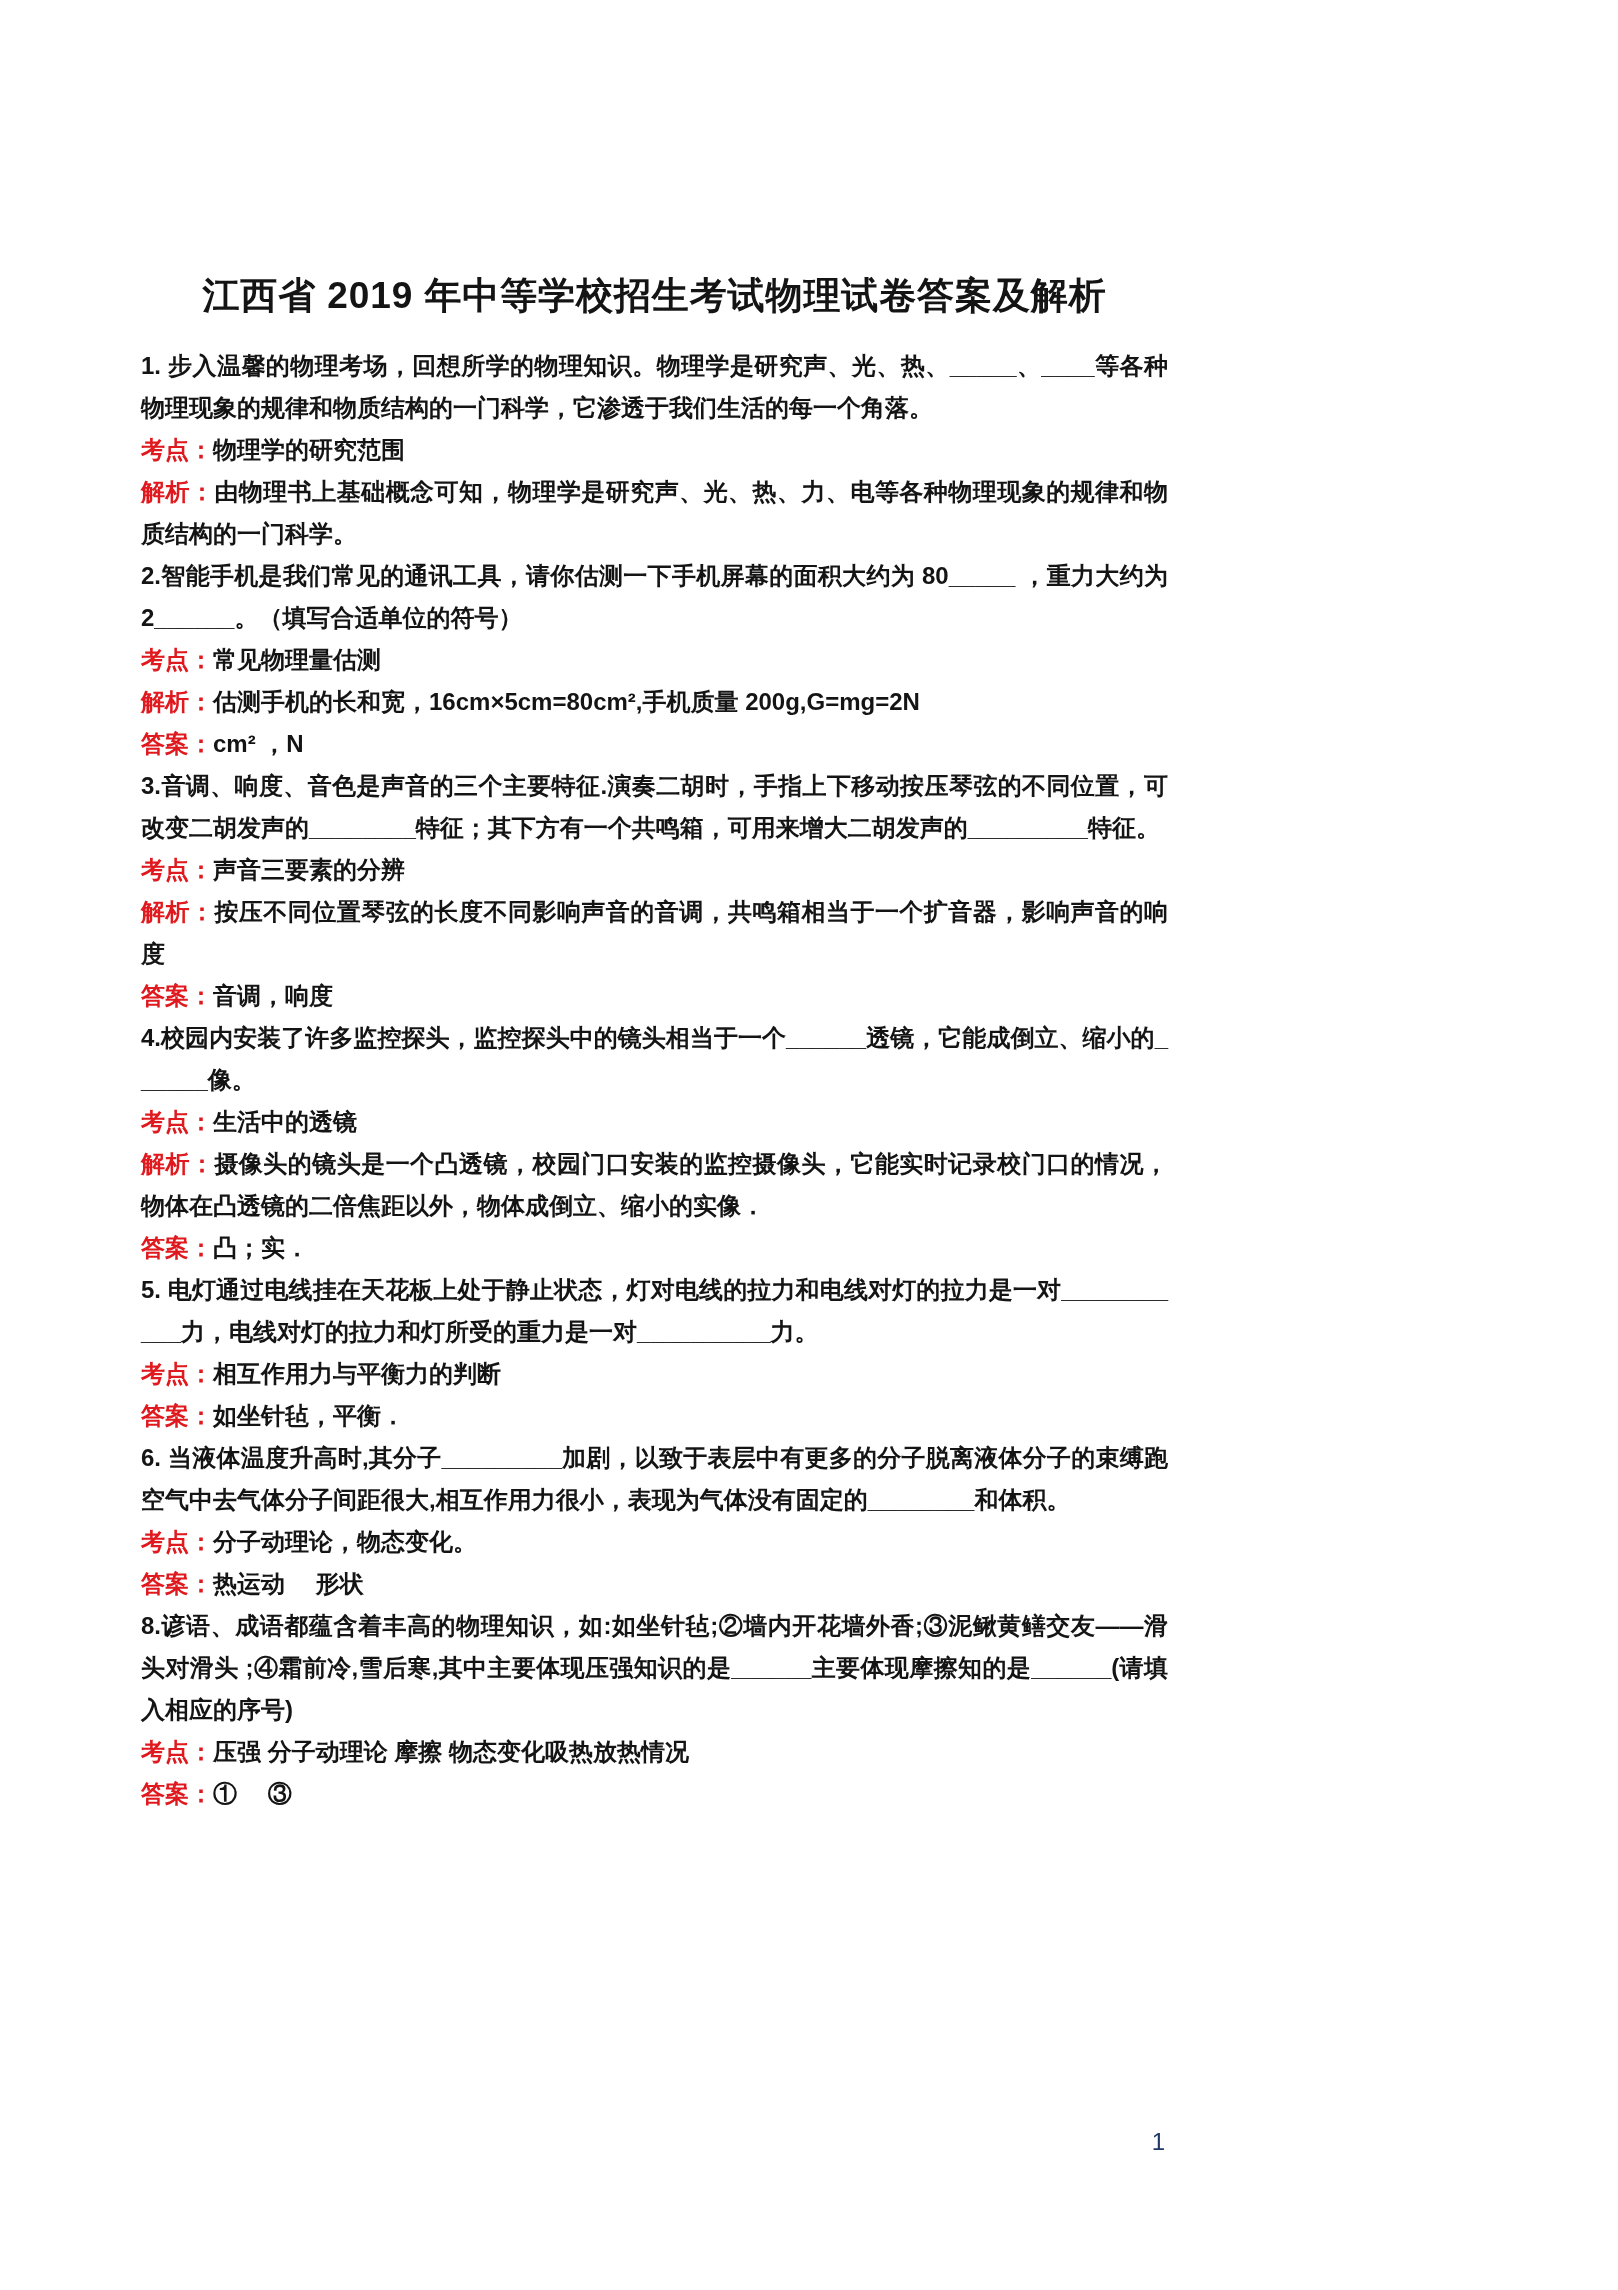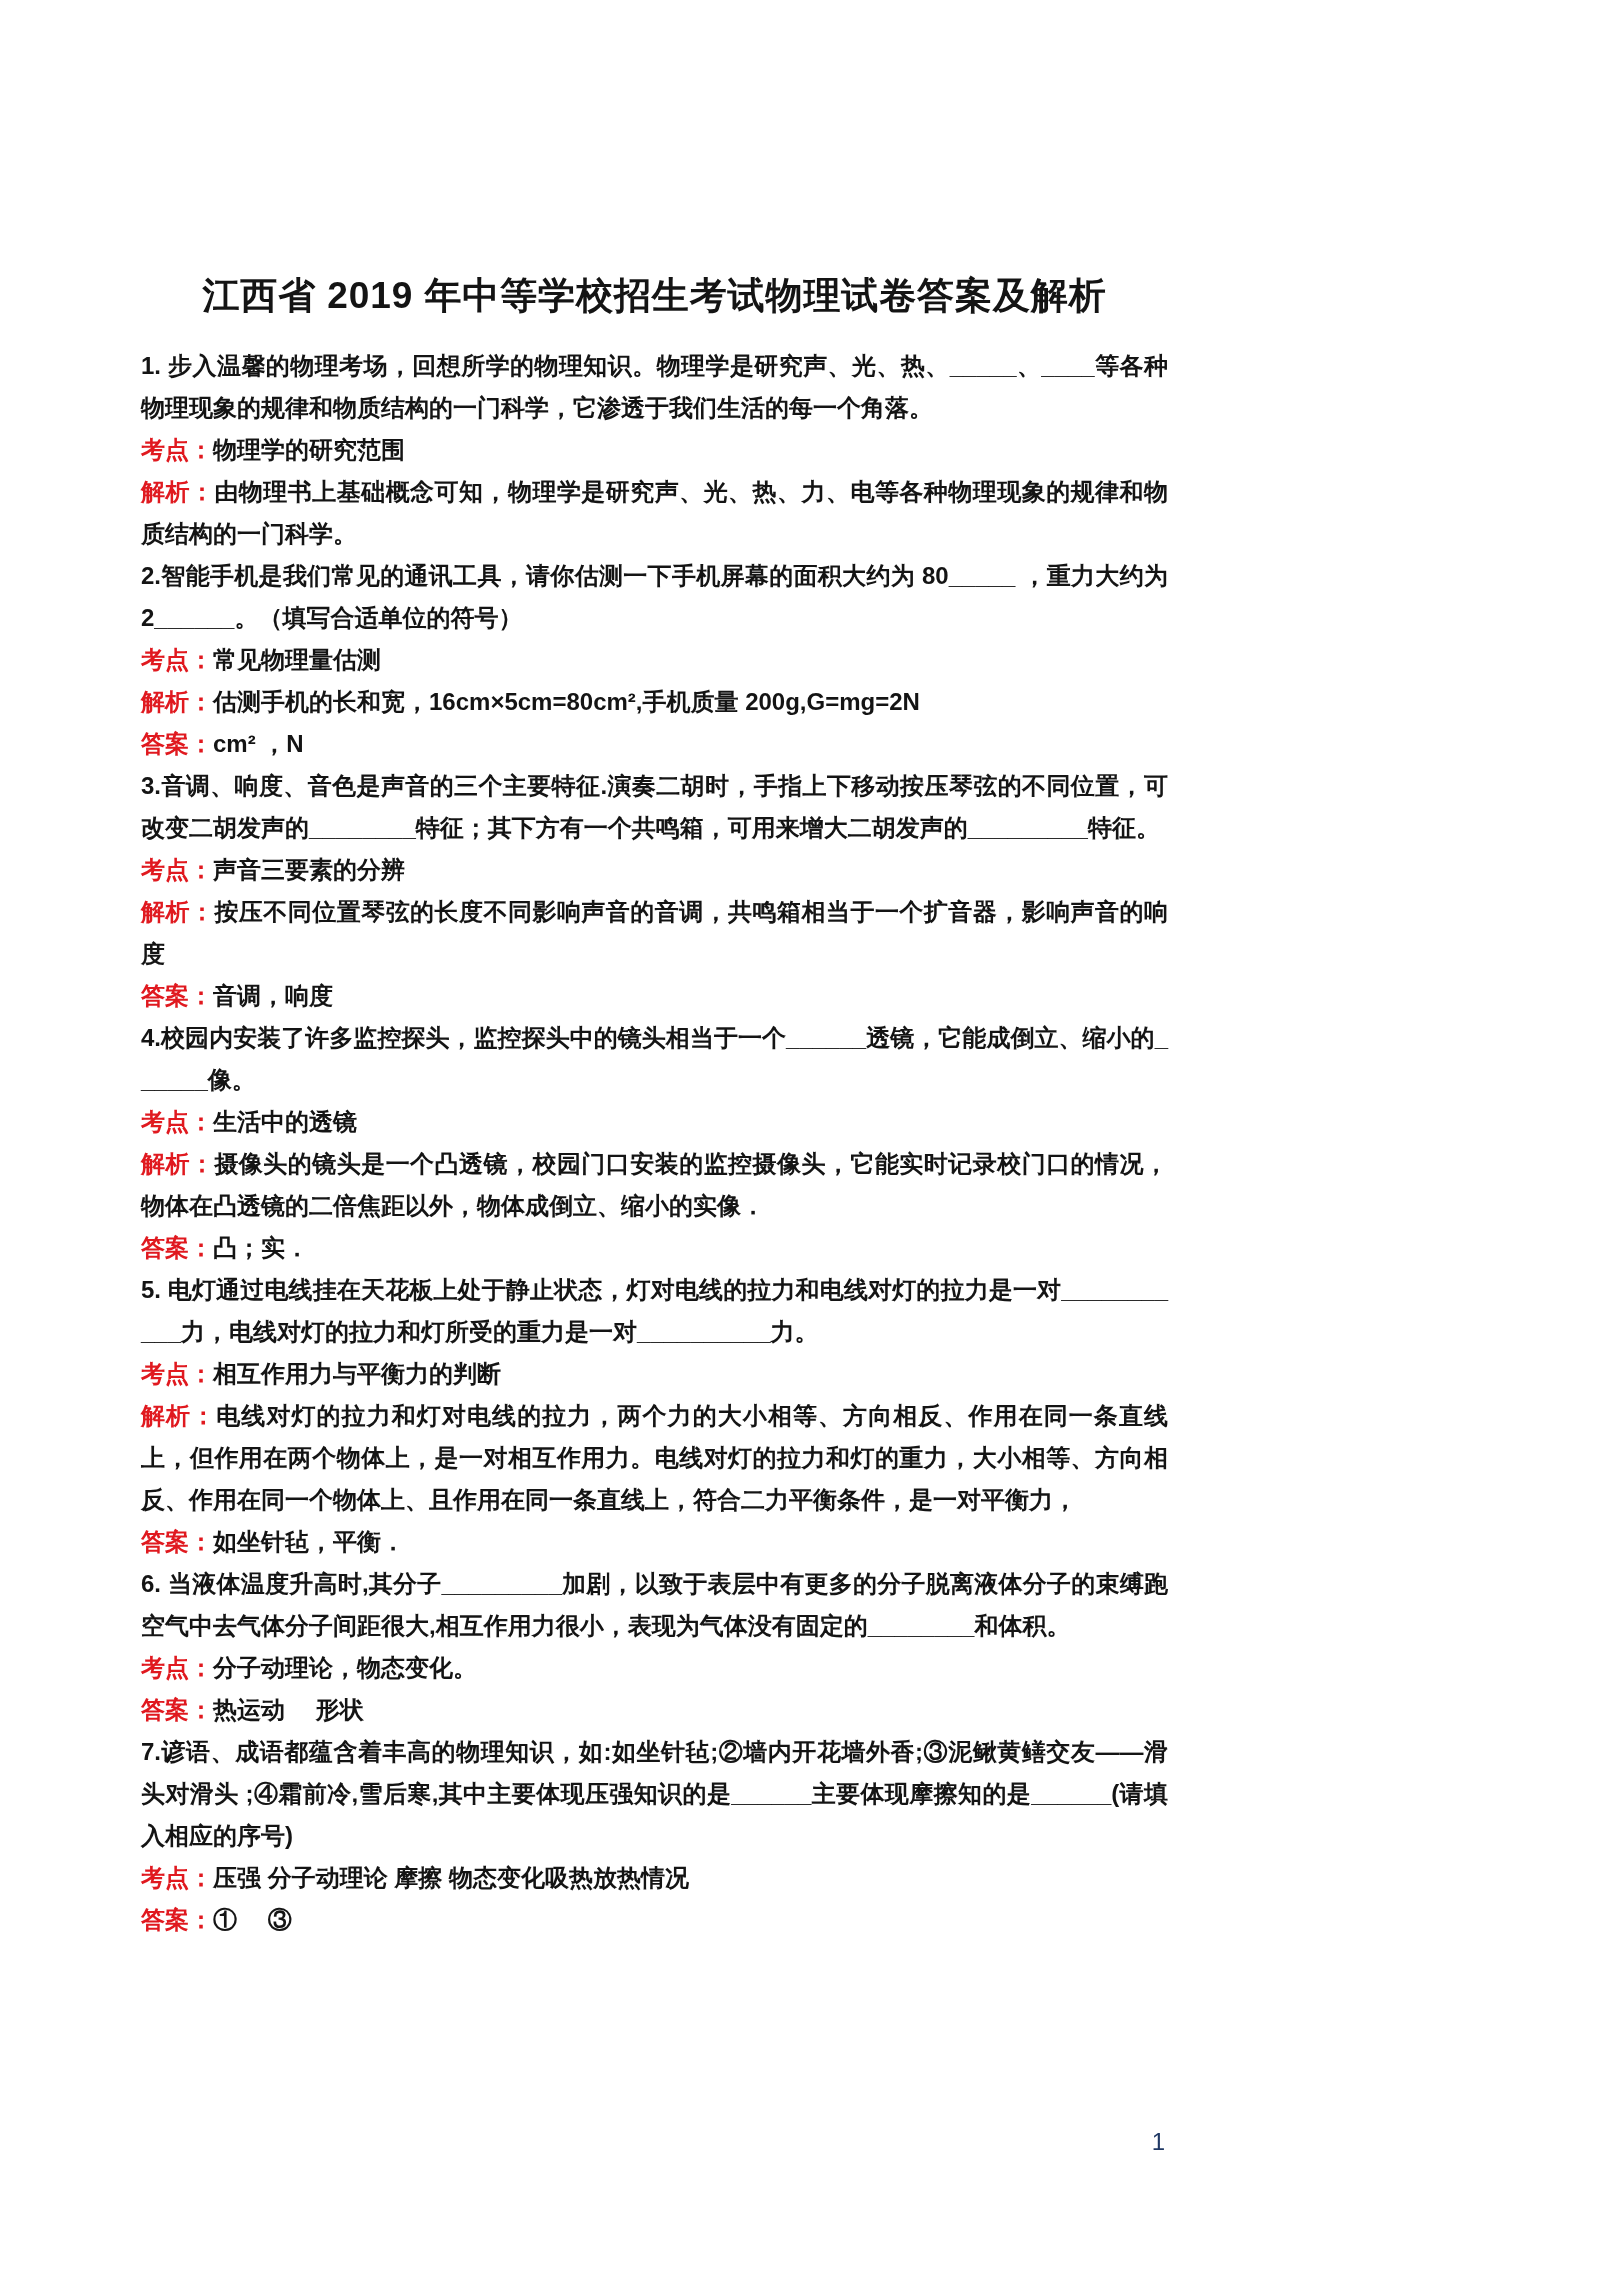--- a/index.html
+++ b/index.html
@@ -86,31 +86,30 @@
   <div class="question">
     <p class="q-text">4.校园内安装了许多监控探头，监控探头中的镜头相当于一个______透镜，它能成倒立、缩小的______像。</p>
     <p class="meta-line"><span class="label">考点：</span><span class="value">生活中的透镜</span></p>
     <p class="meta-line"><span class="label">解析：</span><span class="value">摄像头的镜头是一个凸透镜，校园门口安装的监控摄像头，它能实时记录校门口的情况，物体在凸透镜的二倍焦距以外，物体成倒立、缩小的实像．</span></p>
     <p class="meta-line"><span class="label">答案：</span><span class="value">凸；实．</span></p>
   </div>
 
   <div class="question">
     <p class="q-text">5. 电灯通过电线挂在天花板上处于静止状态，灯对电线的拉力和电线对灯的拉力是一对___________力，电线对灯的拉力和灯所受的重力是一对__________力。</p>
     <p class="meta-line"><span class="label">考点：</span><span class="value">相互作用力与平衡力的判断</span></p>
-    <p class="meta-line"><span class="label">解析：</span><span class="value">电线对灯的拉力和灯对电线的拉力，两个力的大小相等、方向相反、作用在同一条直线上，但作用在两个物体上，是一对相互作用力。电线对灯的拉力和灯的重力，大小相等、方向相反、作用在同一个物体上、且作用在同一条直线上，符合二力平衡条件，是一对平衡力，</span></p>
     <p class="meta-line"><span class="label">答案：</span><span class="value">如坐针毡，平衡．</span></p>
   </div>
 
   <div class="question">
     <p class="q-text">6. 当液体温度升高时,其分子_________加剧，以致于表层中有更多的分子脱离液体分子的束缚跑空气中去气体分子间距很大,相互作用力很小，表现为气体没有固定的________和体积。</p>
     <p class="meta-line"><span class="label">考点：</span><span class="value">分子动理论，物态变化。</span></p>
     <p class="meta-line"><span class="label">答案：</span><span class="value">热运动　 形状</span></p>
   </div>
 
   <div class="question">
-    <p class="q-text">7.谚语、成语都蕴含着丰高的物理知识，如:如坐针毡;②墙内开花墙外香;③泥鳅黄鳝交友——滑头对滑头 ;④霜前冷,雪后寒,其中主要体现压强知识的是______主要体现摩擦知的是______(请填入相应的序号)</p>
+    <p class="q-text">8.谚语、成语都蕴含着丰高的物理知识，如:如坐针毡;②墙内开花墙外香;③泥鳅黄鳝交友——滑头对滑头 ;④霜前冷,雪后寒,其中主要体现压强知识的是______主要体现摩擦知的是______(请填入相应的序号)</p>
     <p class="meta-line"><span class="label">考点：</span><span class="value">压强 分子动理论 摩擦 物态变化吸热放热情况</span></p>
     <p class="meta-line"><span class="label">答案：</span><span class="value">①　 ③</span></p>
   </div>
 </div>
   <div class="page-number">1</div>
 </div>
 
 
 </body></html>

